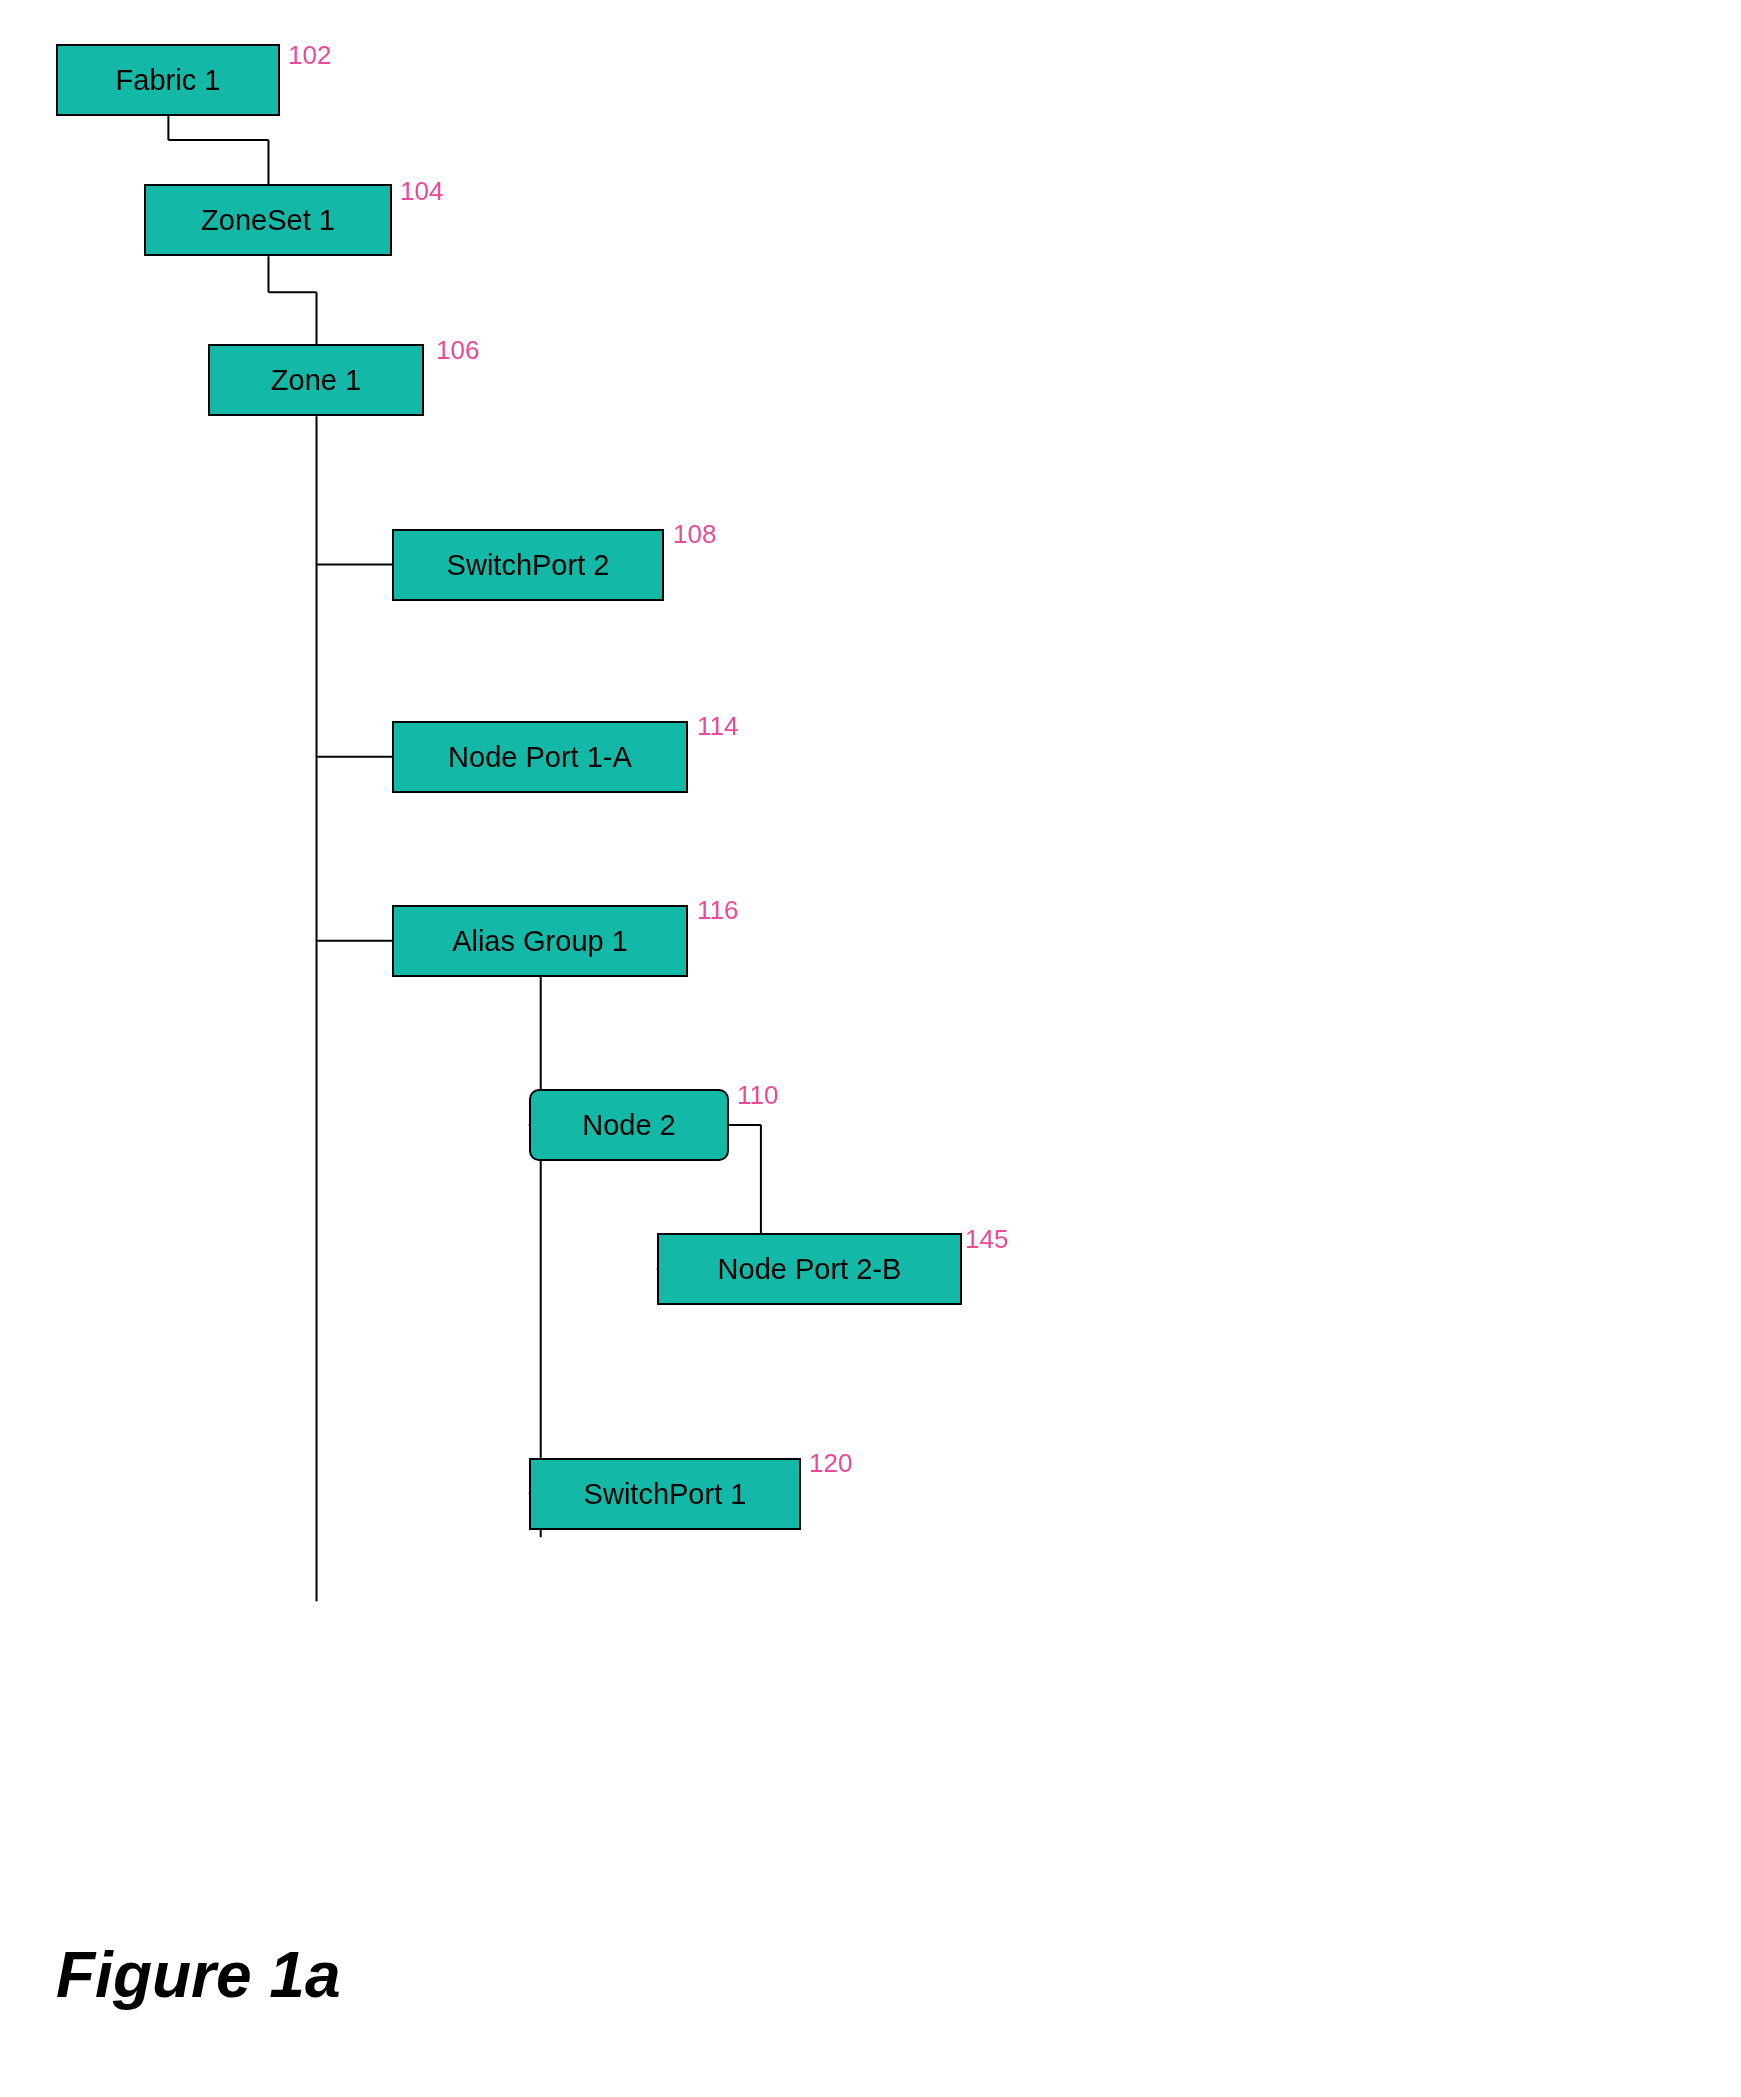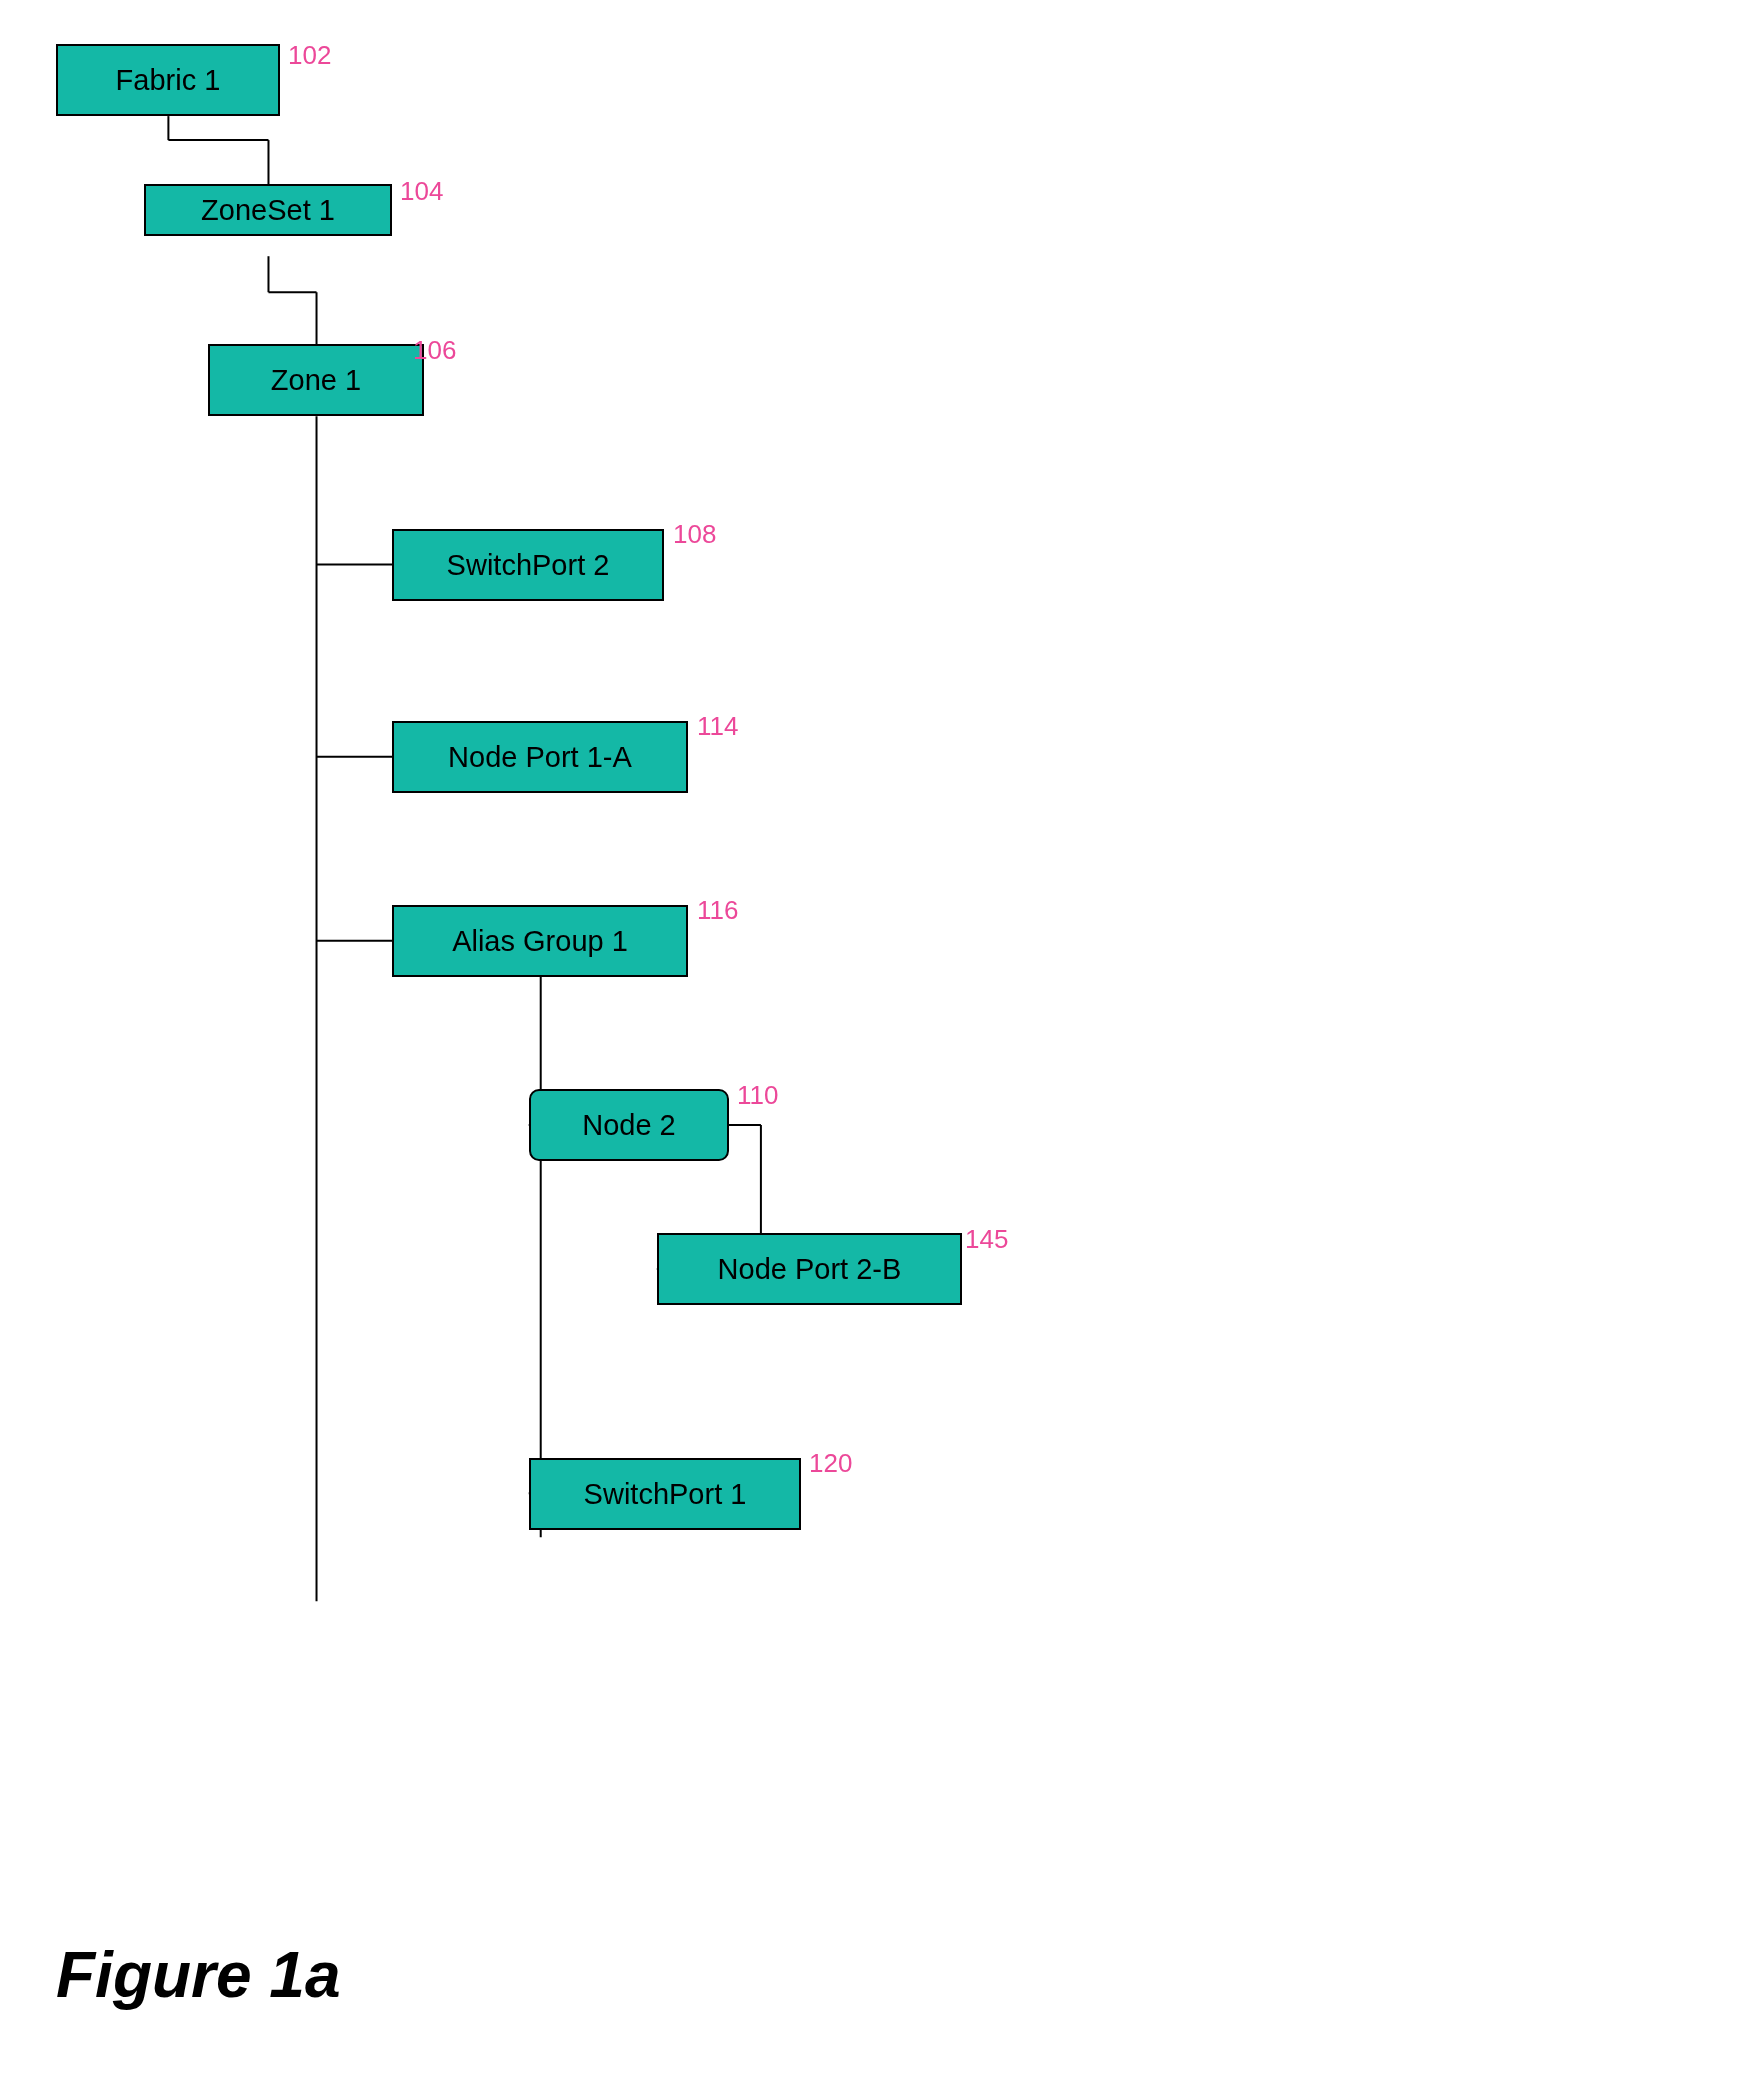--- a/index.html
+++ b/index.html
@@ -83,25 +83,25 @@
     <line x1="910" y1="1405" x2="950" y2="1405" stroke="#000" stroke-width="2.5"></line>
     <line x1="950" y1="1405" x2="950" y2="1585" stroke="#000" stroke-width="2.5"></line>
     <line x1="950" y1="1585" x2="820" y2="1585" stroke="#000" stroke-width="2.5"></line>
 
     <line x1="675" y1="1865" x2="660" y2="1865" stroke="#000" stroke-width="2.5"></line>
   </svg>
 
   <div class="node-box" style="left:56px; top:44px; width:224px; height:72px;">Fabric 1</div>
   <span class="ref-label" style="left:288px; top:40px;">102</span>
 
-  <div class="node-box" style="left:144px; top:184px; width:248px; height:52px;">ZoneSet 1</div>
+  <div class="node-box" style="left:144px; top:184px; width:248px; height:72px;">ZoneSet 1</div>
   <span class="ref-label" style="left:400px; top:176px;">104</span>
 
   <div class="node-box" style="left:208px; top:344px; width:216px; height:72px;">Zone 1</div>
-  <span class="ref-label" style="left:413px; top:335px;text-align:right;">106</span>
+  <span class="ref-label" style="left:436px; top:335px;text-align:right;">106</span>
 
   <div class="node-box" style="left:392px; top:529px; width:272px; height:72px;">SwitchPort 2</div>
   <span class="ref-label" style="left:673px; top:519px;">108</span>
 
   <div class="node-box" style="left:392px; top:721px; width:296px; height:72px;">Node Port 1-A</div>
   <span class="ref-label" style="left:697px; top:711px;">114</span>
 
   <div class="node-box" style="left:392px; top:905px; width:296px; height:72px;">Alias Group 1</div>
   <span class="ref-label" style="left:697px; top:895px;">116</span>
 

